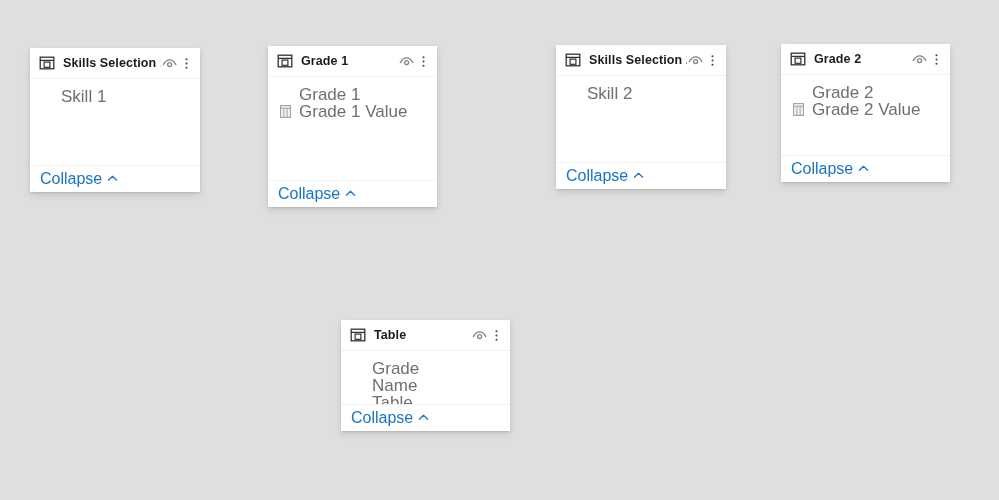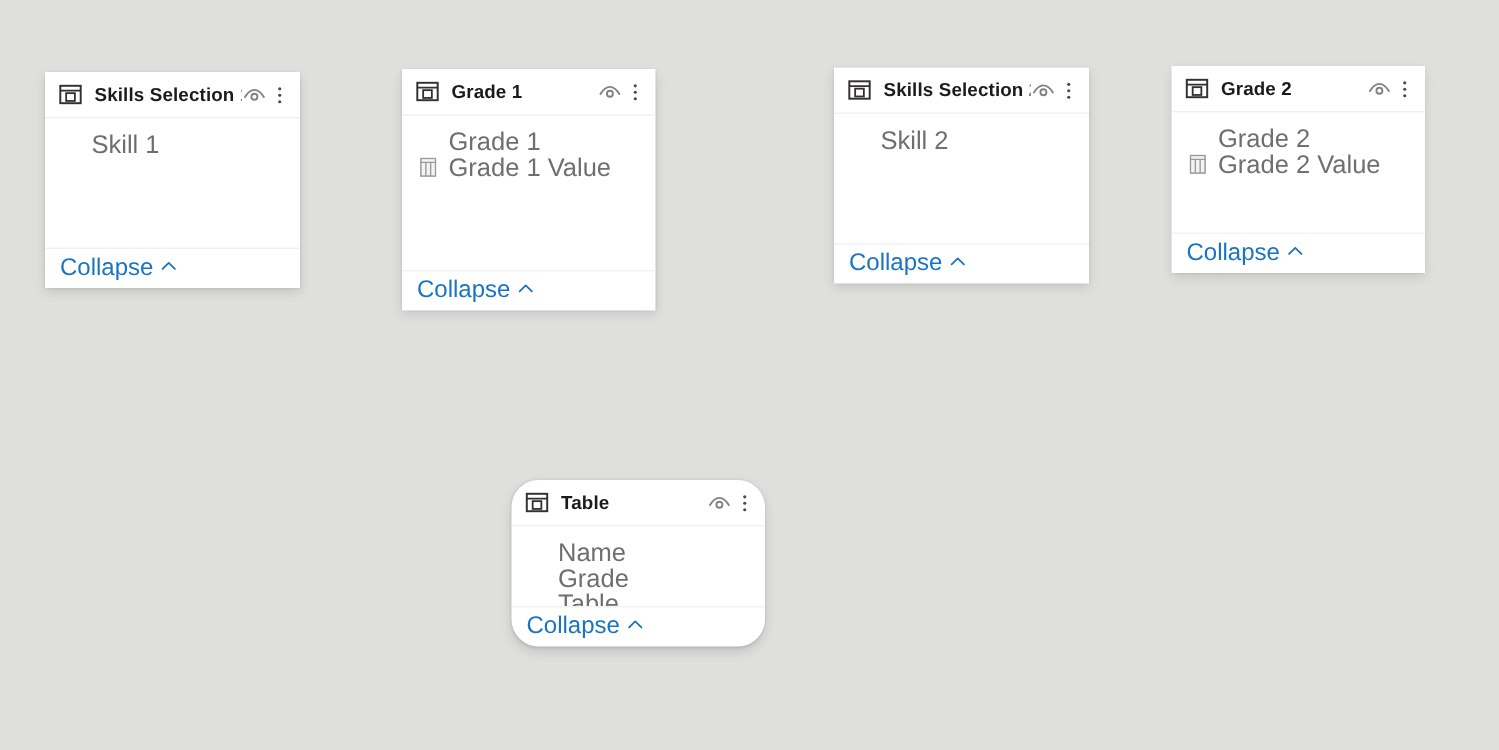--- a/index.html
+++ b/index.html
@@ -350,21 +350,21 @@
         <span>Collapse</span>
         <span class="chevron-up-icon">
           <svg viewBox="0 0 11 11" width="11" height="11" aria-hidden="true">
             <polyline points="1.4,7.3 5.5,3.3 9.6,7.3" fill="none" stroke="#1a74c4" stroke-width="1.2" stroke-linecap="round" stroke-linejoin="round"></polyline>
           </svg>
         </span>
       </span>
     </div>
 
   </div>
-    <div class="card" style="left: 341px; top: 320px; width: 169px; height: 111px; border-radius: 18px;">
+    <div class="card" style="left: 341px; top: 320px; width: 169px; height: 111px;">
 
     <div class="card-header">
       <span class="card-header-icon">
         <svg viewBox="0 0 16 16" width="16" height="16" aria-hidden="true">
           <rect x="1.2" y="2.2" width="13.6" height="11.6" fill="none" stroke="#323130" stroke-width="1.3"></rect>
           <line x1="1.2" y1="5.4" x2="14.8" y2="5.4" stroke="#323130" stroke-width="1.3"></line>
           <rect x="5.1" y="7.1" width="5.8" height="5.2" fill="none" stroke="#323130" stroke-width="1.2"></rect>
         </svg>
       </span>
       <span class="card-title">Table</span>
@@ -381,25 +381,25 @@
             <circle cx="6.5" cy="8.5" r="1.05" fill="#4a4a4a"></circle>
             <circle cx="6.5" cy="12.8" r="1.05" fill="#4a4a4a"></circle>
           </svg>
         </span>
       </span>
     </div>
 
     <div class="card-body">
         <div class="field-row">
     <span class="field-icon-slot"></span>
+    <span class="field-label">Grade</span>
+  </div>
+        <div class="field-row">
+    <span class="field-icon-slot"></span>
     <span class="field-label">Name</span>
-  </div>
-        <div class="field-row">
-    <span class="field-icon-slot"></span>
-    <span class="field-label">Grade</span>
   </div>
         <div class="field-row">
     <span class="field-icon-slot"></span>
     <span class="field-label">Table</span>
   </div>
       </div>
 
     <div class="card-footer">
       <span class="collapse-link">
         <span>Collapse</span>

